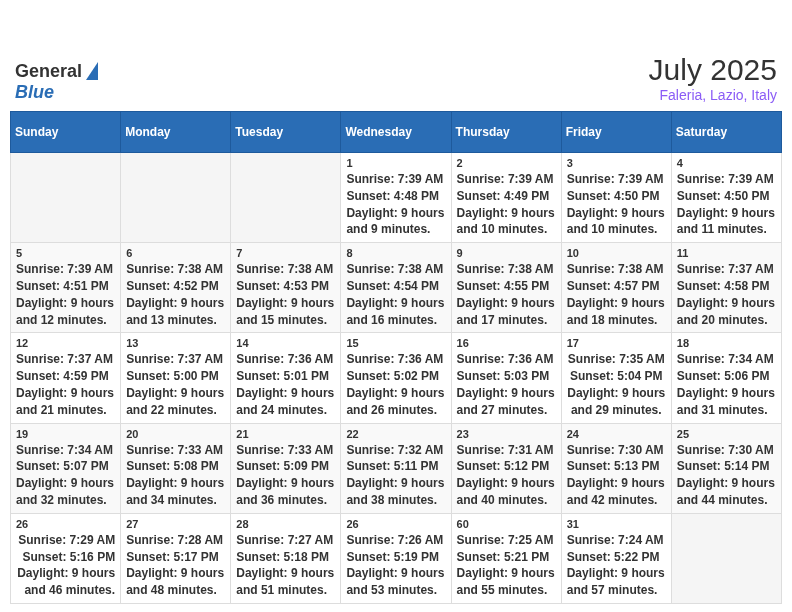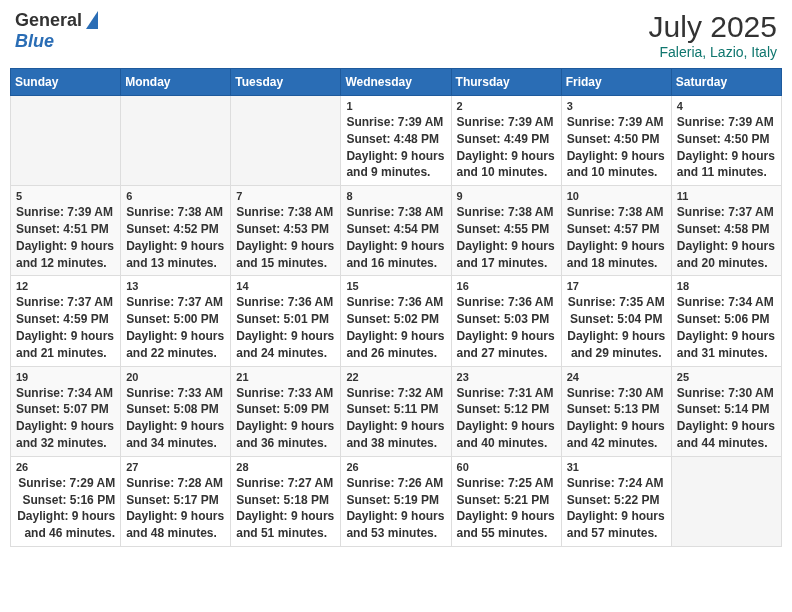--- a/index.html
+++ b/index.html
@@ -6,23 +6,24 @@
     body {
       font-family: Arial, sans-serif;
       background: #fff;
       width: 792px;
       min-height: 612px;
       padding: 10px;
     }
     .header {
       display: flex;
       justify-content: space-between;
-      align-items: flex-start;
+      align-items: flex-end;
       margin-bottom: 8px;
       padding: 0 5px;
+      margin-top: 43px;
     }
     .logo {
       display: flex;
       align-items: flex-end;
       gap: 0;
     }
     .logo-general {
       font-size: 18px;
       font-weight: bold;
       color: #333;
@@ -44,33 +45,33 @@
     .title-block {
       text-align: right;
     }
     .month-title {
       font-size: 30px;
       color: #333;
       font-weight: normal;
     }
     .location {
       font-size: 14px;
-      color: #0f766e;
+      color: #8b5cf6;
     }
     .calendar {
       width: 100%;
       border-collapse: collapse;
       border: 1px solid #ccc;
     }
     .calendar th {
       background: #2a6db5;
       color: #fff;
       font-size: 12px;
       font-weight: bold;
-      padding: 6px 4px;
+      padding: 13px 4px;
       text-align: left;
       border: 1px solid #1e5a9c;
     }
     .calendar td {
       vertical-align: top;
       padding: 4px 5px;
       border: 1px solid #ddd;
       width: calc(100% / 7);
       height: 85px;
       font-size: 9.5px;

